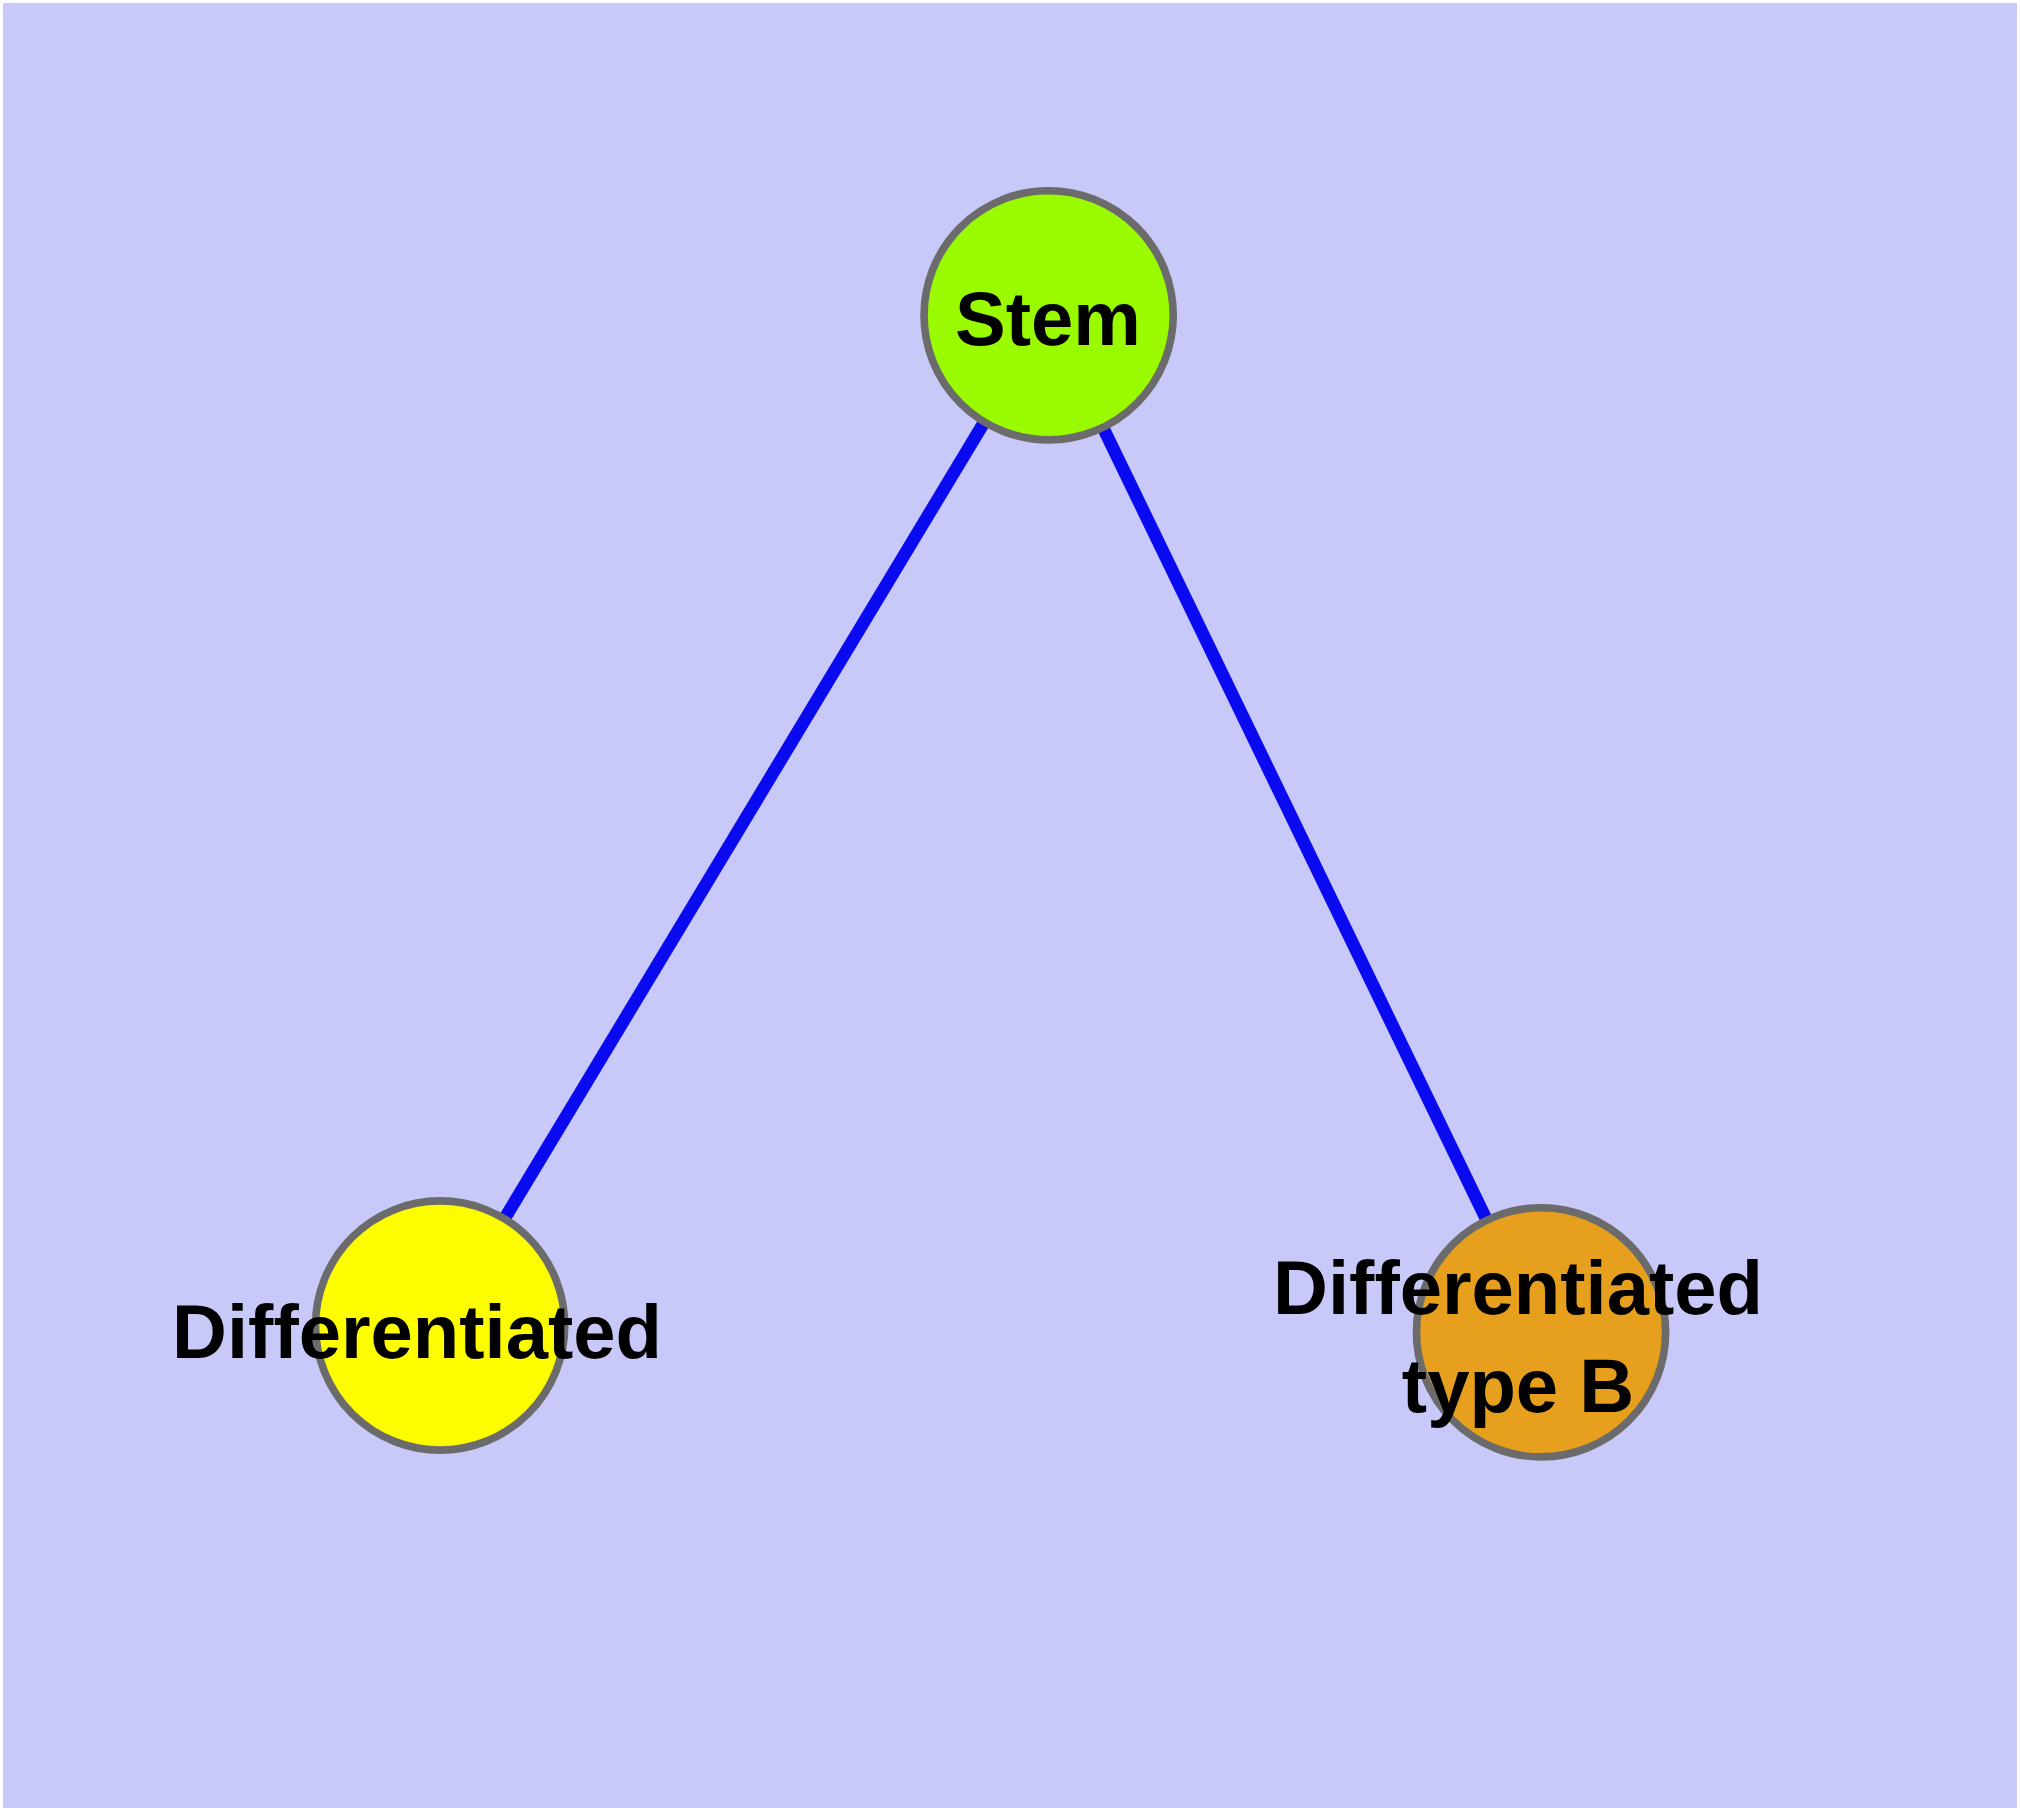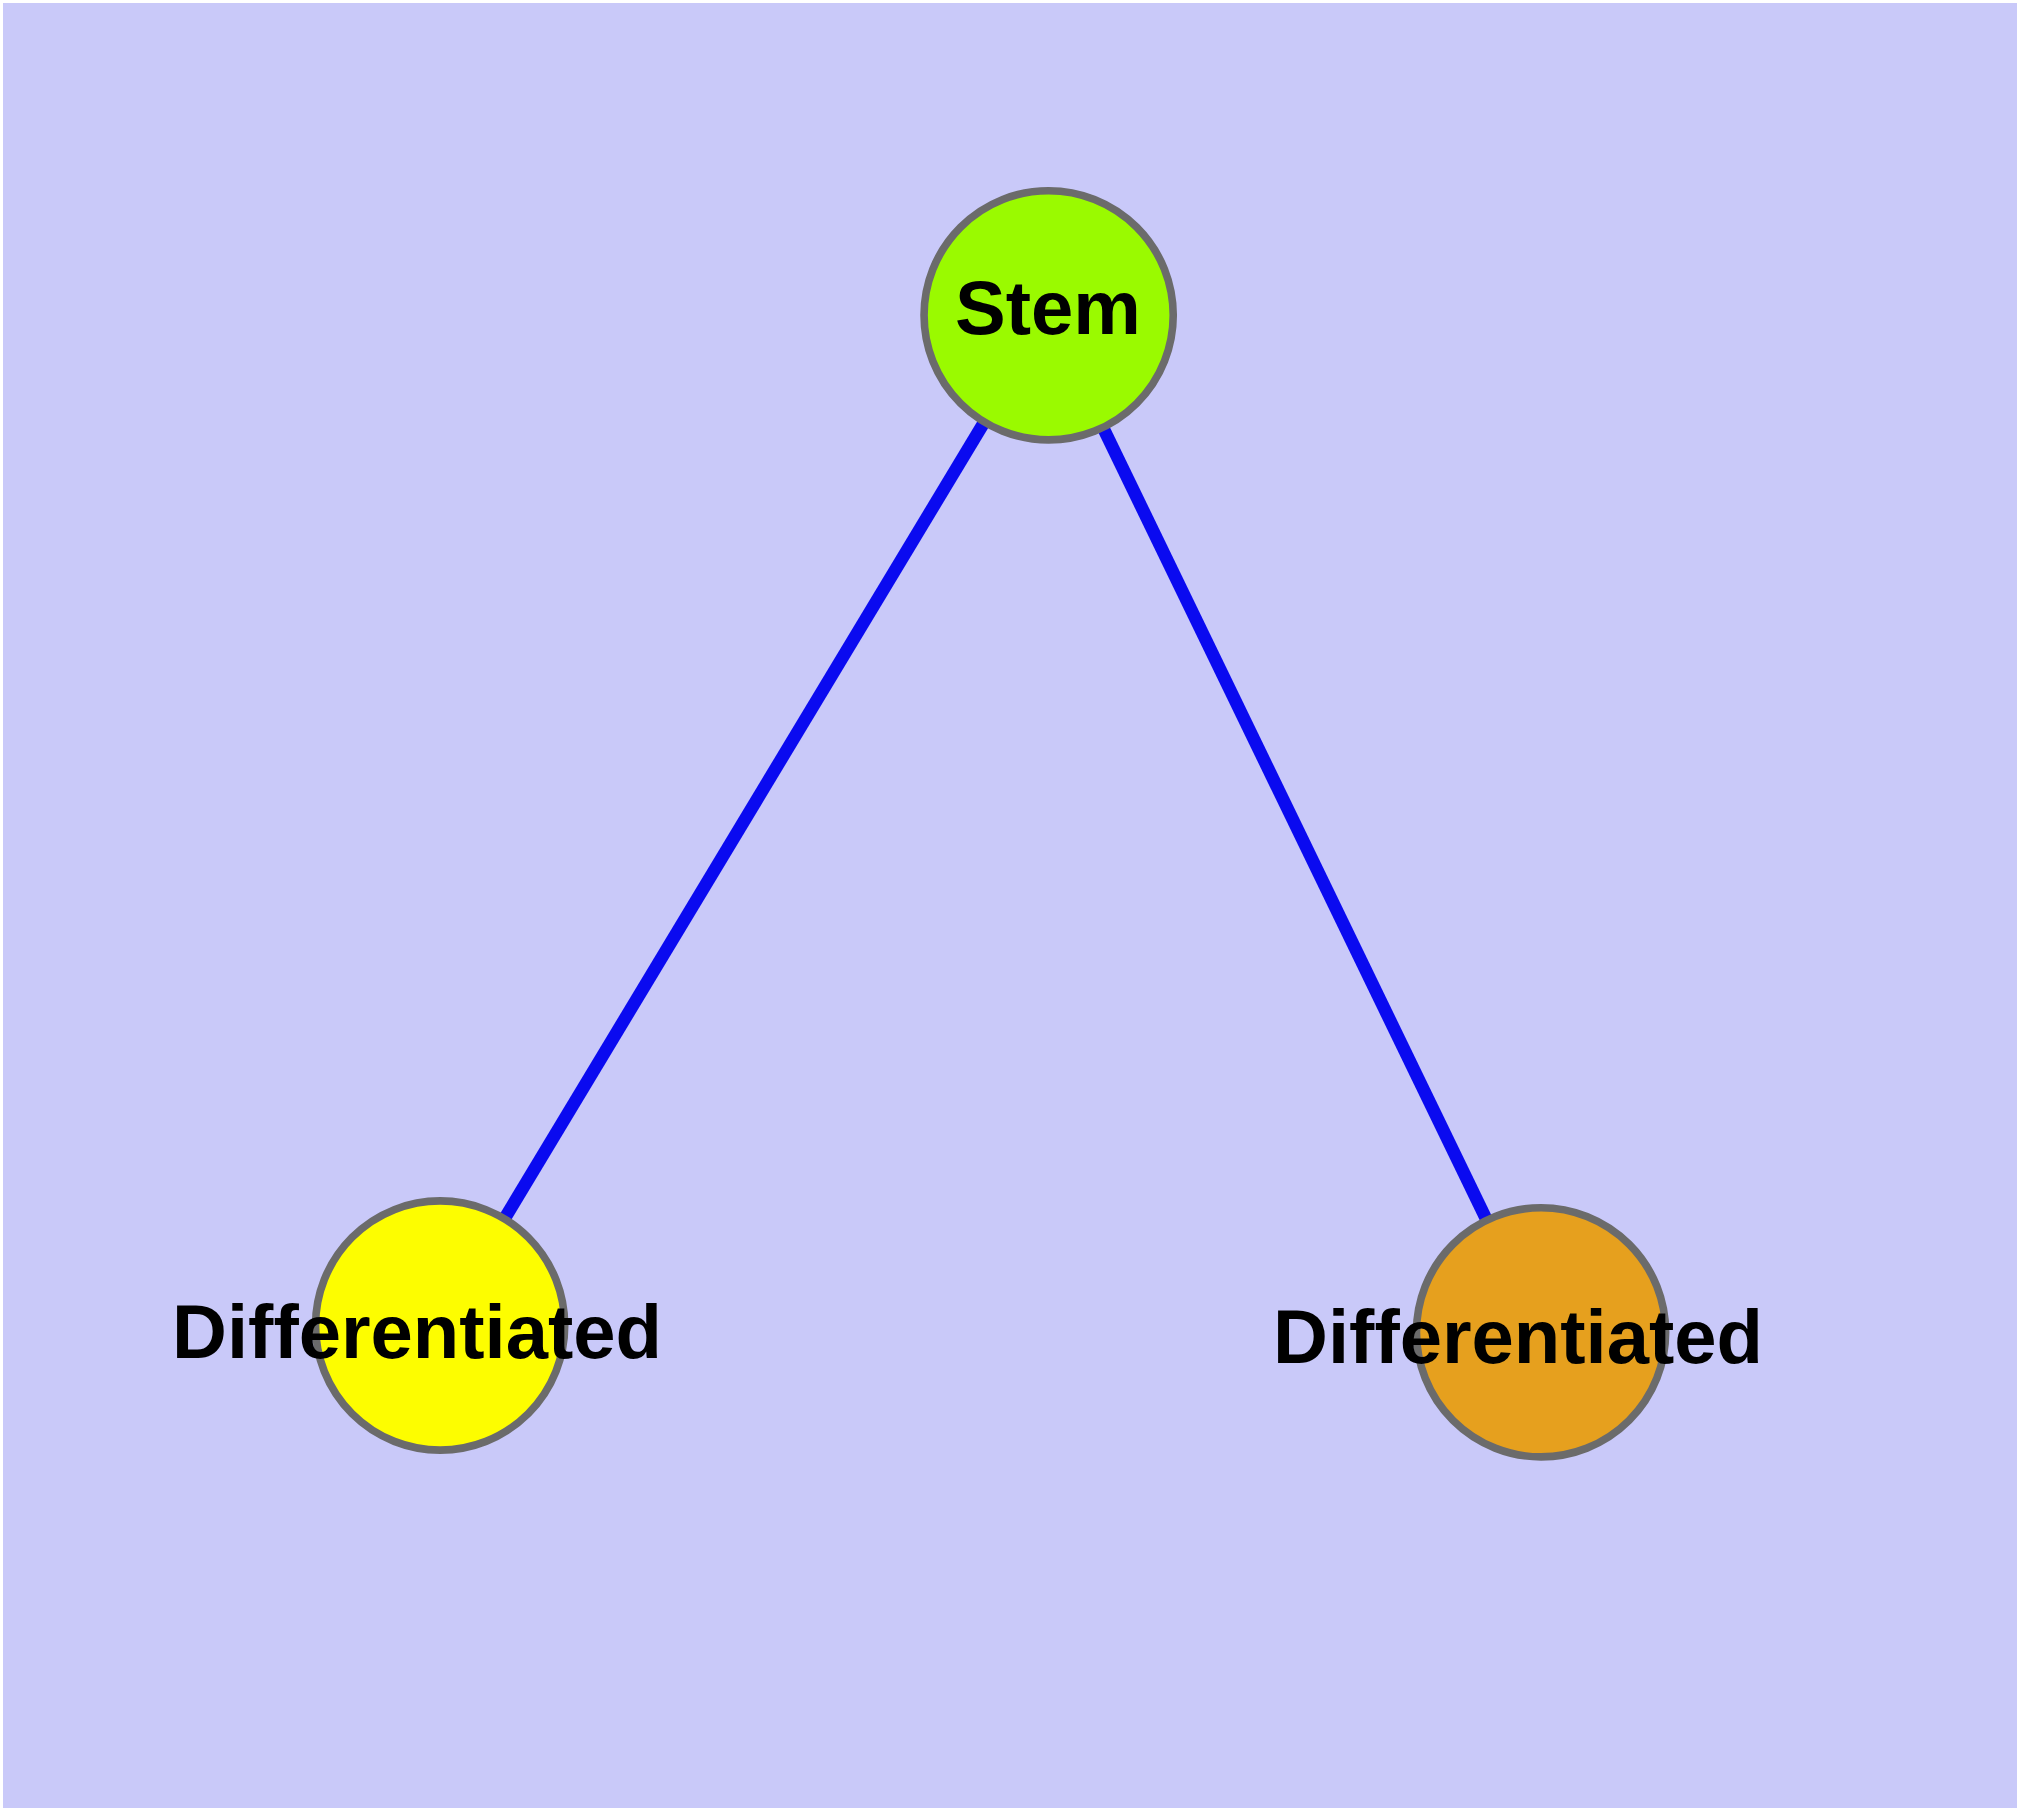--- a/index.html
+++ b/index.html
@@ -32,21 +32,21 @@
     position: absolute;
     transform: translate(-50%, -50%);
     text-align: center;
     font-weight: bold;
     font-size: 76px;
     line-height: 98px;
     white-space: nowrap;
     z-index: 5;
   }
   .node-label .line { white-space: nowrap; }
-  #stem-label  { left: 1048px; top: 308px; }
+  #stem-label  { left: 1048px; top: 319px; }
   #type-a-label { left: 417px;  top: 1332px; }
   #type-b-label { left: 1518px; top: 1337px; }
 </style>
 </head>
 <body>
 
 <div class="frame" style="background: rgb(255, 255, 255);">
   <div class="canvas" style="background: rgb(201, 201, 249);"></div>
 </div>
 
@@ -63,14 +63,15 @@
 <div class="node-label" id="stem-label" style="color: rgb(0, 0, 0);">
   <div class="line">Stem</div>
 </div>
 
 <div class="node-label" id="type-a-label" style="color: rgb(0, 0, 0);">
   <div class="line">Differentiated</div>
 </div>
 
 <div class="node-label" id="type-b-label" style="color: rgb(0, 0, 0);">
   <div class="line">Differentiated</div>
+  <div class="line">type B</div>
 </div>
 
 
 </body></html>

